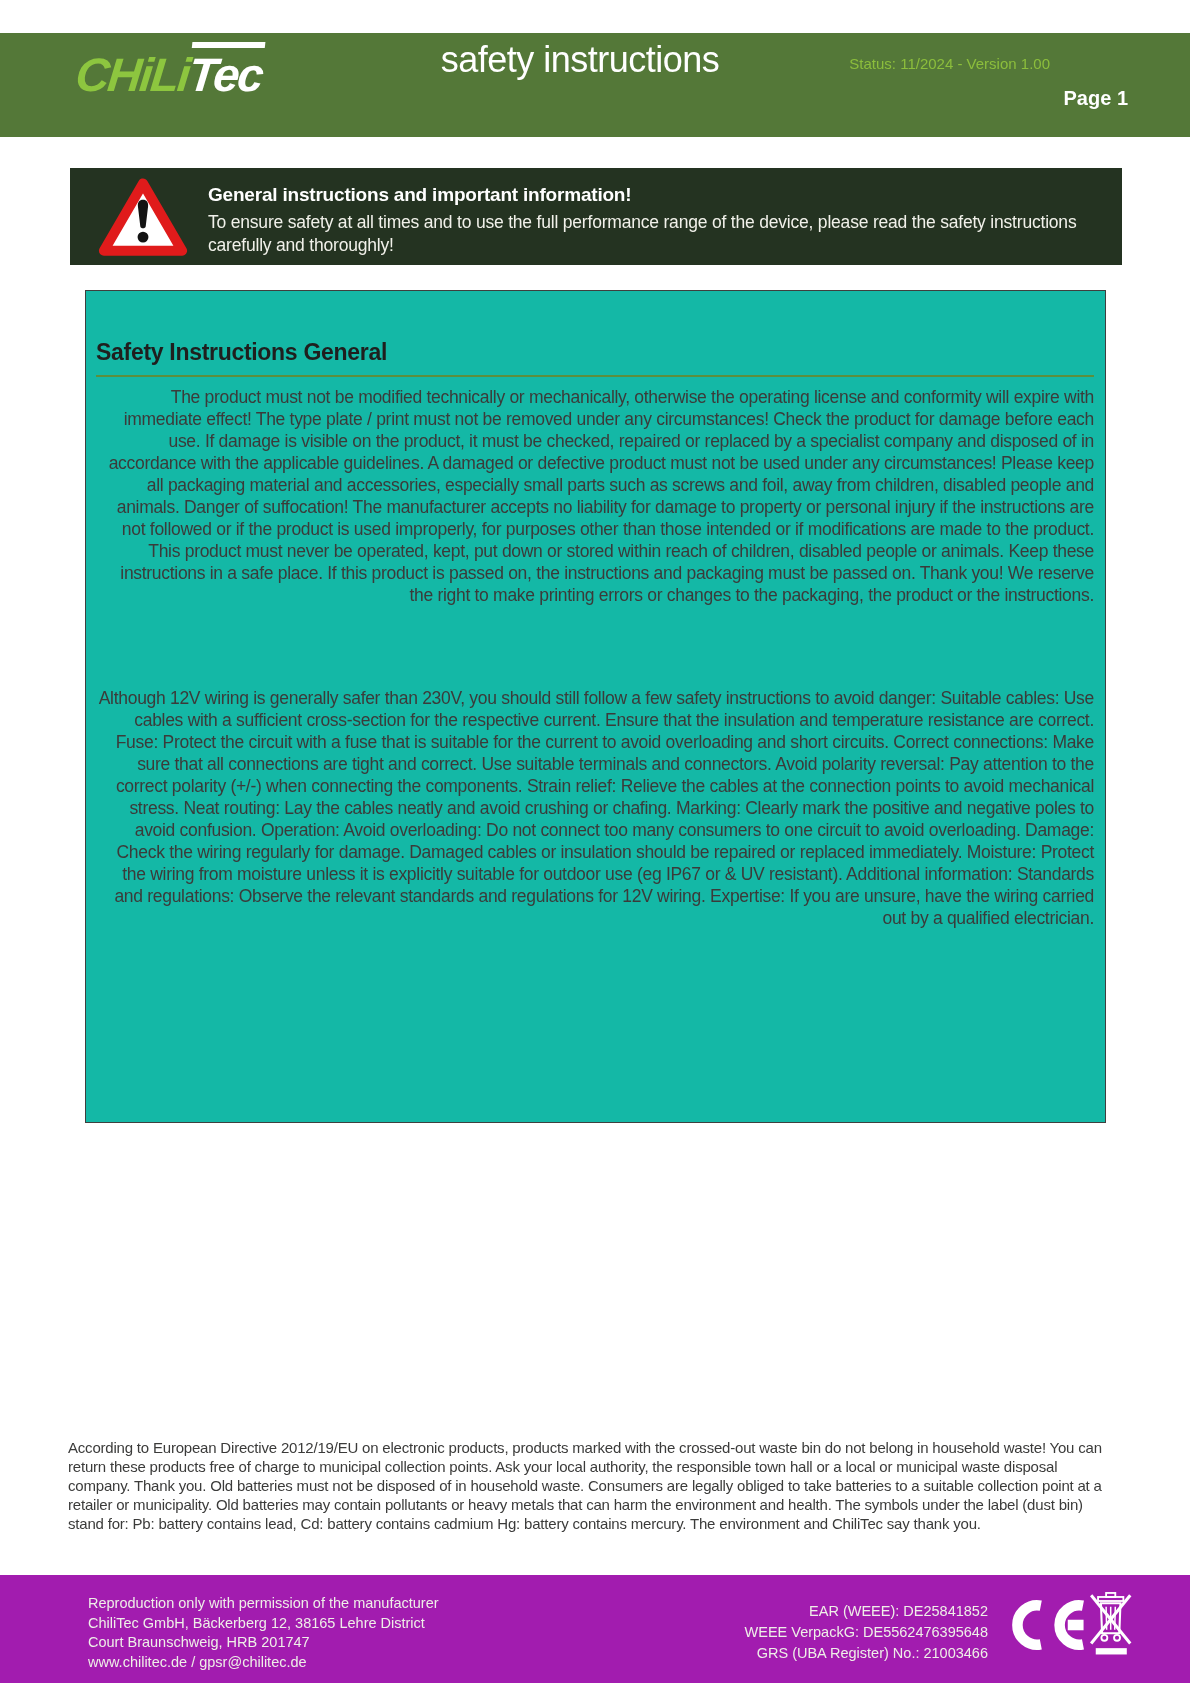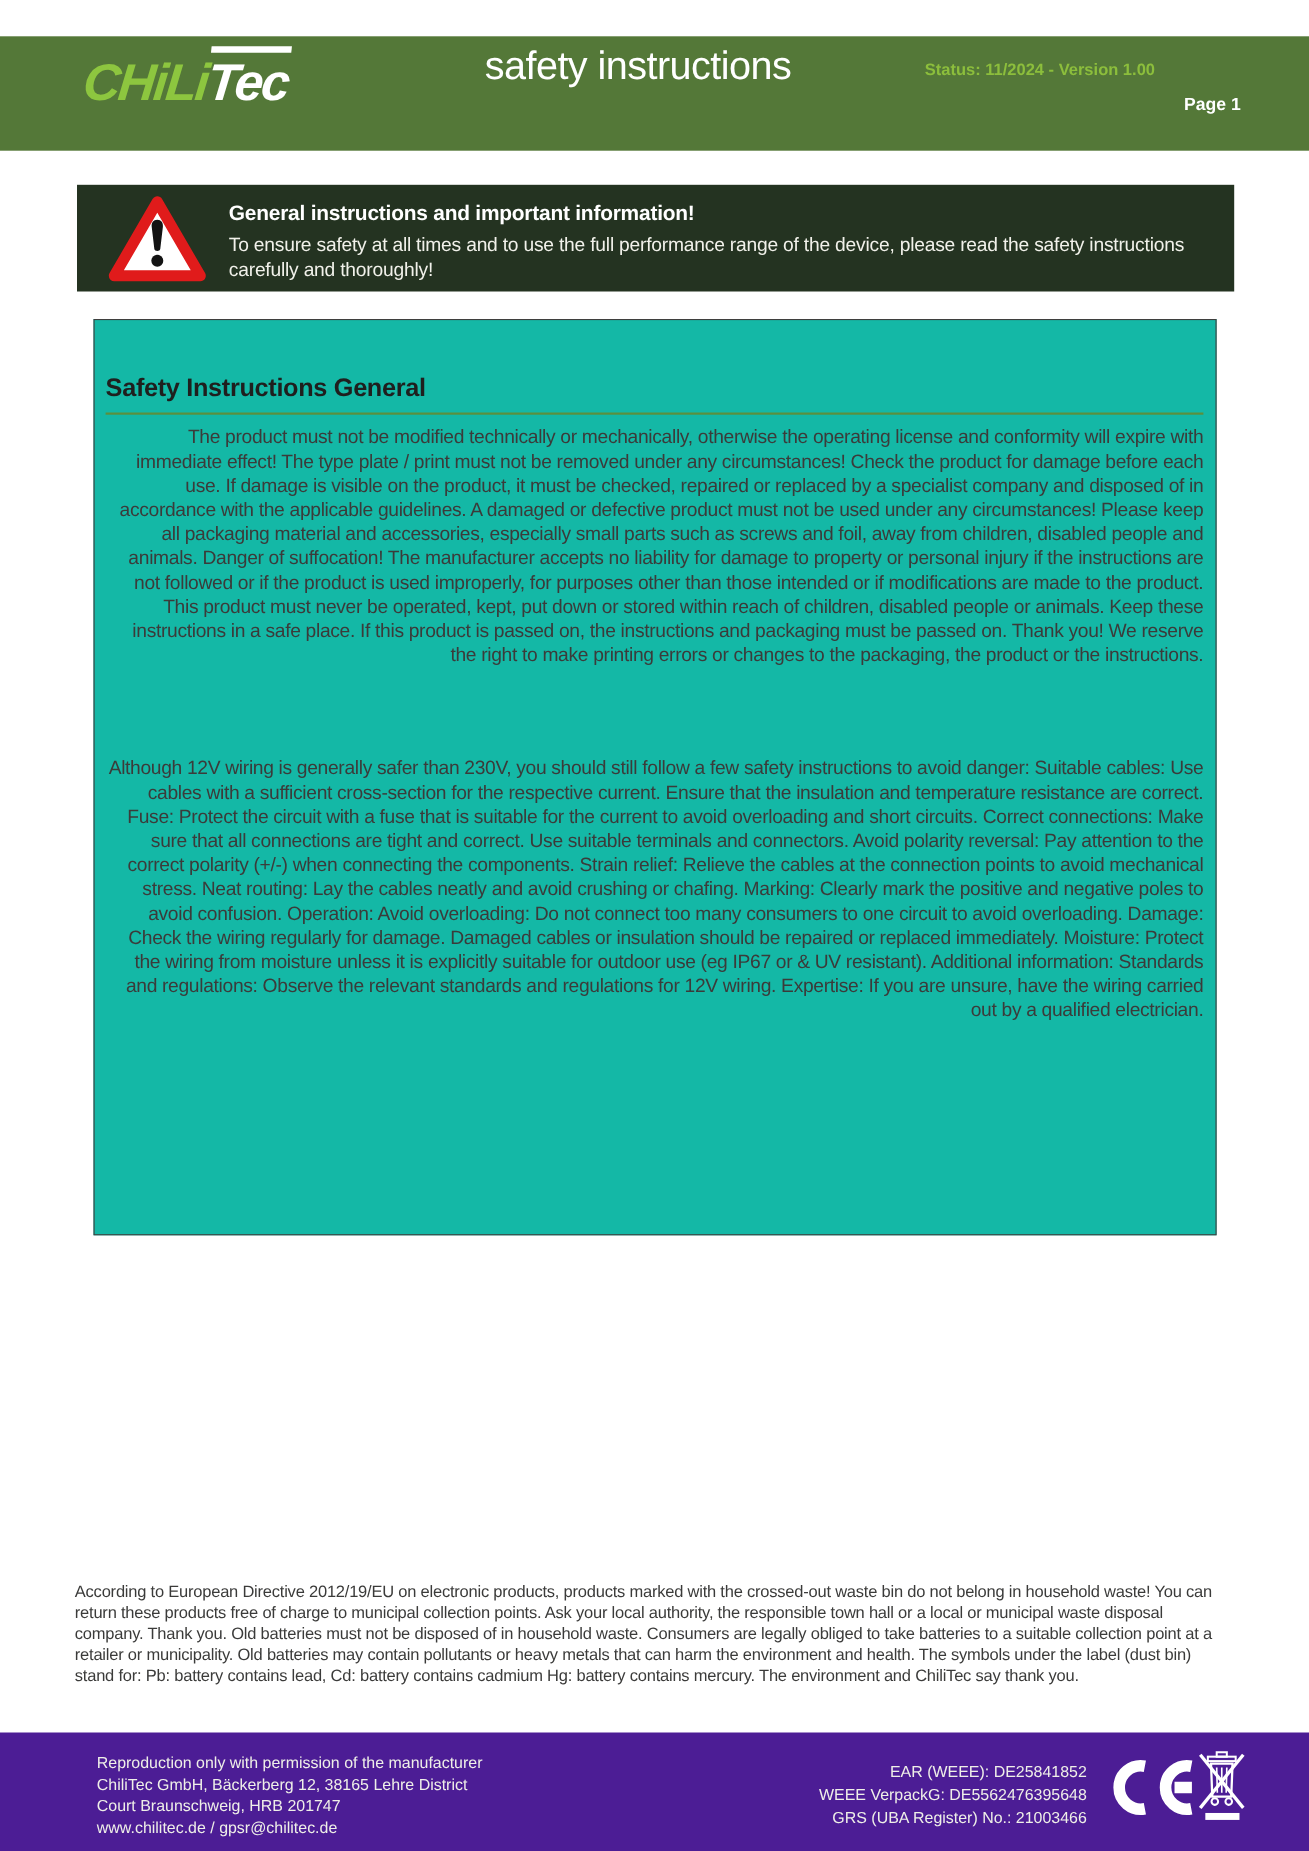--- a/index.html
+++ b/index.html
@@ -10,22 +10,22 @@
   
   .header-band{position:absolute;left:0;top:33px;width:1190px;height:104px;background:#547838;}
   .logo{position:absolute;left:76px;top:18px;font-size:47px;font-weight:bold;font-style:italic;
         letter-spacing:-2px;transform:skewX(-6deg);line-height:1;white-space:nowrap;}
   .logo .p1{color:#8DC63F;}
   .logo .p2{color:#ffffff;border-top:6px solid #ffffff;padding-top:0px;}
   .header-title{position:absolute;left:300px;top:6px;width:560px;text-align:center;
         color:#ffffff;font-size:36px;font-weight:normal;letter-spacing:-0.5px;}
   .header-subtitle{position:absolute;left:280px;top:67px;width:600px;text-align:center;
         color:#ffffff;font-size:20px;font-weight:bold;letter-spacing:-0.3px;}
-  .header-status{position:absolute;right:140px;top:22px;color:#8CBE3C;font-size:15px;font-weight:bold;}
-  .header-page{position:absolute;right:62px;top:54px;color:#ffffff;font-size:16px;font-weight:bold;}
+  .header-status{position:absolute;right:140px;top:22px;color:#8CBE3C;font-size:15px;font-weight:normal;}
+  .header-page{position:absolute;right:62px;top:54px;color:#ffffff;font-size:20px;font-weight:bold;}
 
   
   .warning-box{position:absolute;left:70px;top:168px;width:1052px;height:97px;background:#243321;}
   .warning-icon{position:absolute;left:26px;top:10px;width:94px;height:80px;}
   .warning-text{position:absolute;left:138px;top:16px;width:890px;}
   .warning-title{color:#ffffff;font-size:19px;font-weight:bold;margin:0 0 5px 0;letter-spacing:-0.2px;}
   .warning-body{color:#F1F1EA;font-size:17.5px;line-height:23px;letter-spacing:-0.2px;}
 
   
   .content-box{position:absolute;left:85px;top:290px;width:1021px;height:833px;
@@ -35,21 +35,21 @@
   .section-2{top:396px;}
   .section-heading{font-size:23px;font-weight:bold;color:#1F1F1E;letter-spacing:-0.3px;
         padding-bottom:9px;border-bottom:2px solid #5C8F3D;margin:0 0 9px 0;}
   .section-body{font-size:17.5px;line-height:22px;color:#3B3B3A;letter-spacing:-0.3px;text-align:right;}
 
   
   .disposal-note{position:absolute;left:68px;top:1438px;width:1054px;
         font-size:15px;line-height:19px;color:#3B3B3A;letter-spacing:-0.2px;}
 
   
-  .footer{position:absolute;left:0;top:1575px;width:1190px;height:108px;background:#4c1d95;}
+  .footer{position:absolute;left:0;top:1575px;width:1190px;height:108px;background:#a21caf;}
   .footer-left{position:absolute;left:88px;top:19px;color:#EFEFE8;font-size:14.5px;line-height:19.5px;}
   .footer-right{position:absolute;right:202px;top:26px;text-align:right;color:#EFEFE8;
         font-size:14.5px;line-height:21px;}
   .ce-mark{position:absolute;left:1008px;top:22px;width:82px;height:56px;}
   .weee-bin{position:absolute;left:1090px;top:16px;width:46px;height:66px;}
 </style>
 </head>
 <body>
 
 <div class="header-band">

